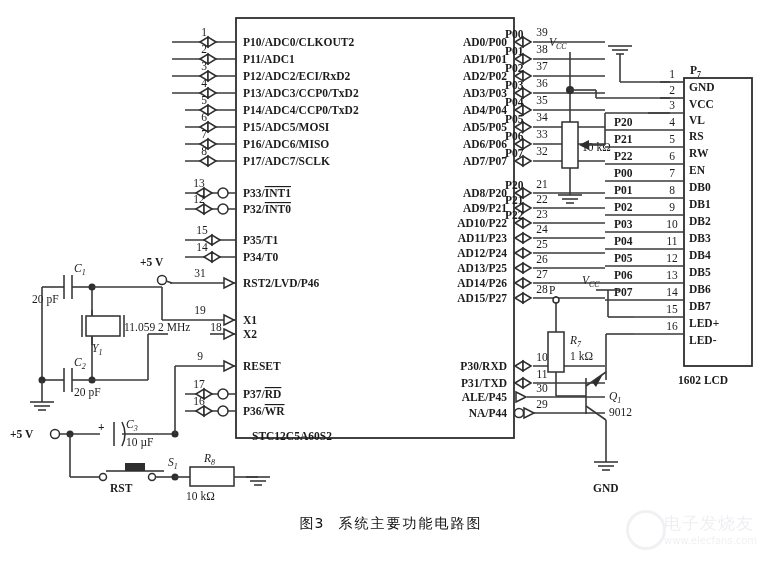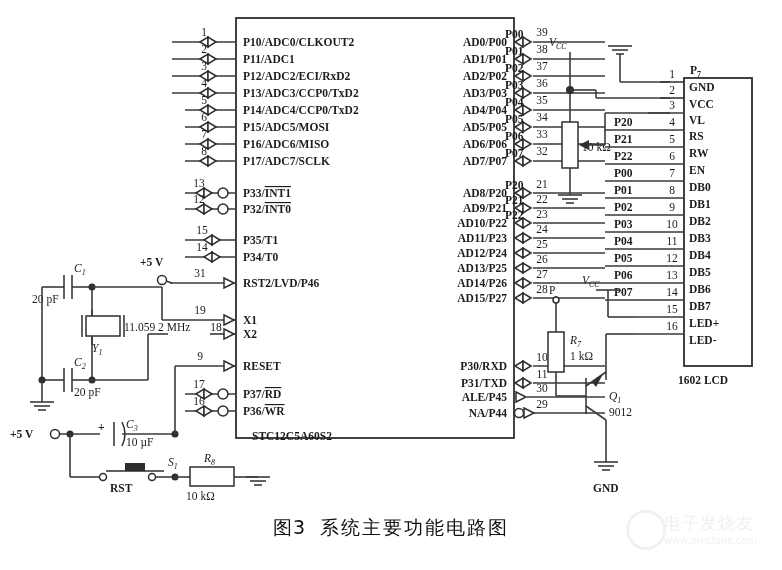--- a/index.html
+++ b/index.html
@@ -13,21 +13,21 @@
   .wire{stroke:#3a3a3a;stroke-width:1.6;fill:none;}
   .box{stroke:#2e2e2e;stroke-width:1.8;fill:#ffffff;}
   .comp{stroke:#2e2e2e;stroke-width:1.5;fill:#ffffff;}
   .solid{fill:#2e2e2e;}
   .lbl{font-family:"Liberation Serif", serif;font-size:11.5px;fill:#1c1c1c;}
   .lblb{font-family:"Liberation Serif", serif;font-size:11.5px;fill:#1c1c1c;font-weight:bold;}
   .pinnum{font-family:"Liberation Serif", serif;font-size:11.5px;fill:#1c1c1c;text-anchor:middle;}
   .ital{font-style:italic;}
   .cap{
     position:absolute;left:0;top:515px;width:782px;text-align:center;
-    font-family:"DejaVu Sans", sans-serif;font-size:19px;color:#111;letter-spacing:2px;
+    font-family:"DejaVu Sans", sans-serif;font-size:14px;color:#111;letter-spacing:2px;
   }
   .cap .capnum{letter-spacing:1px;margin-right:14px;}
   #watermark{
     position:absolute;right:6px;bottom:4px;width:150px;height:64px;
     opacity:.22;pointer-events:none;
   }
   #watermark .wmtext{
     font-family:"DejaVu Sans", sans-serif;font-size:17px;color:#b9b2c4;
     position:absolute;left:38px;top:10px;letter-spacing:1px;white-space:nowrap;
   }

